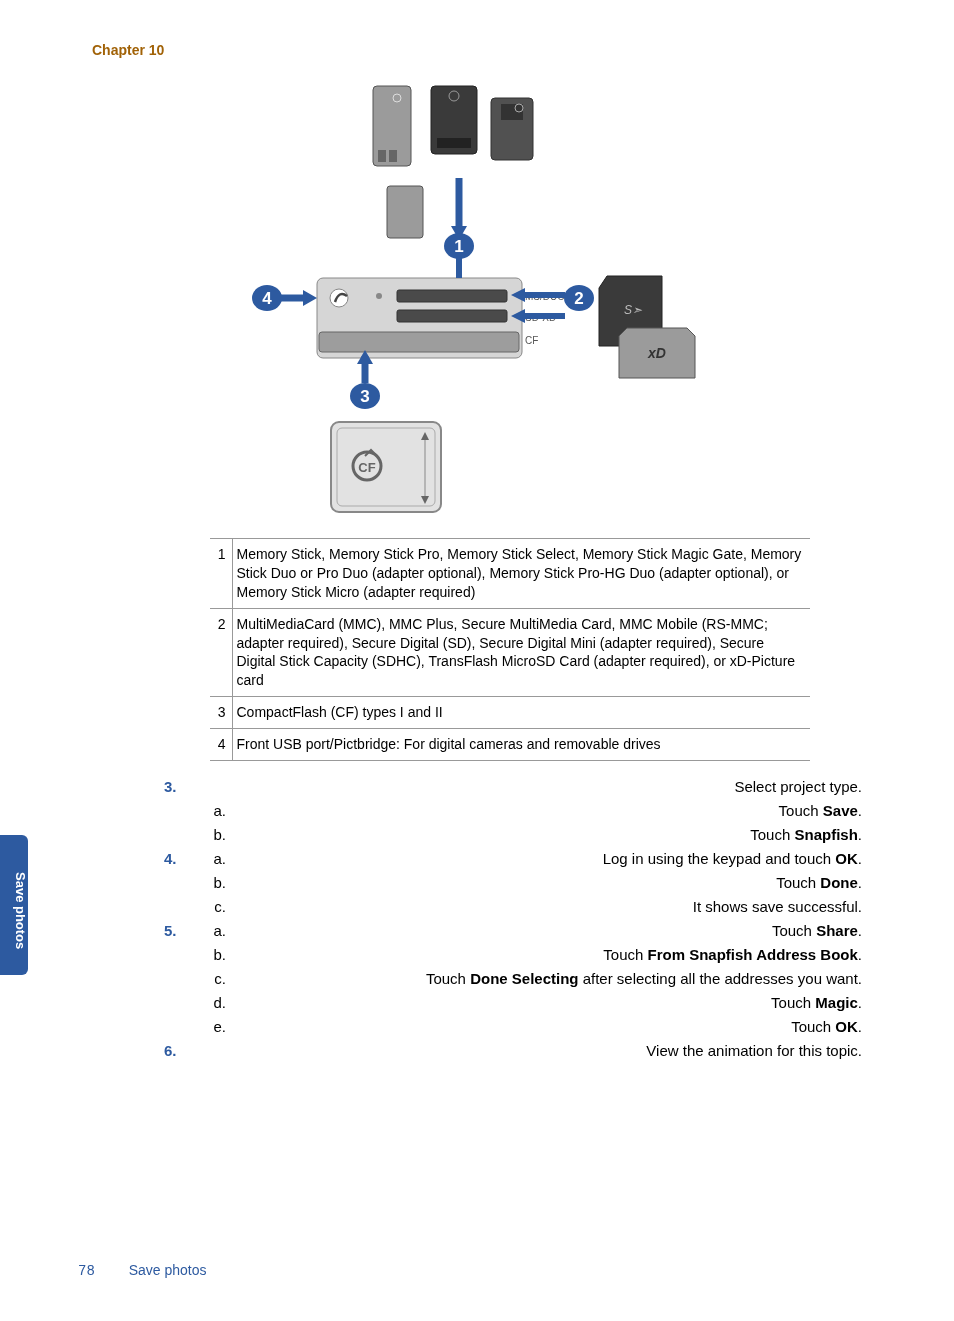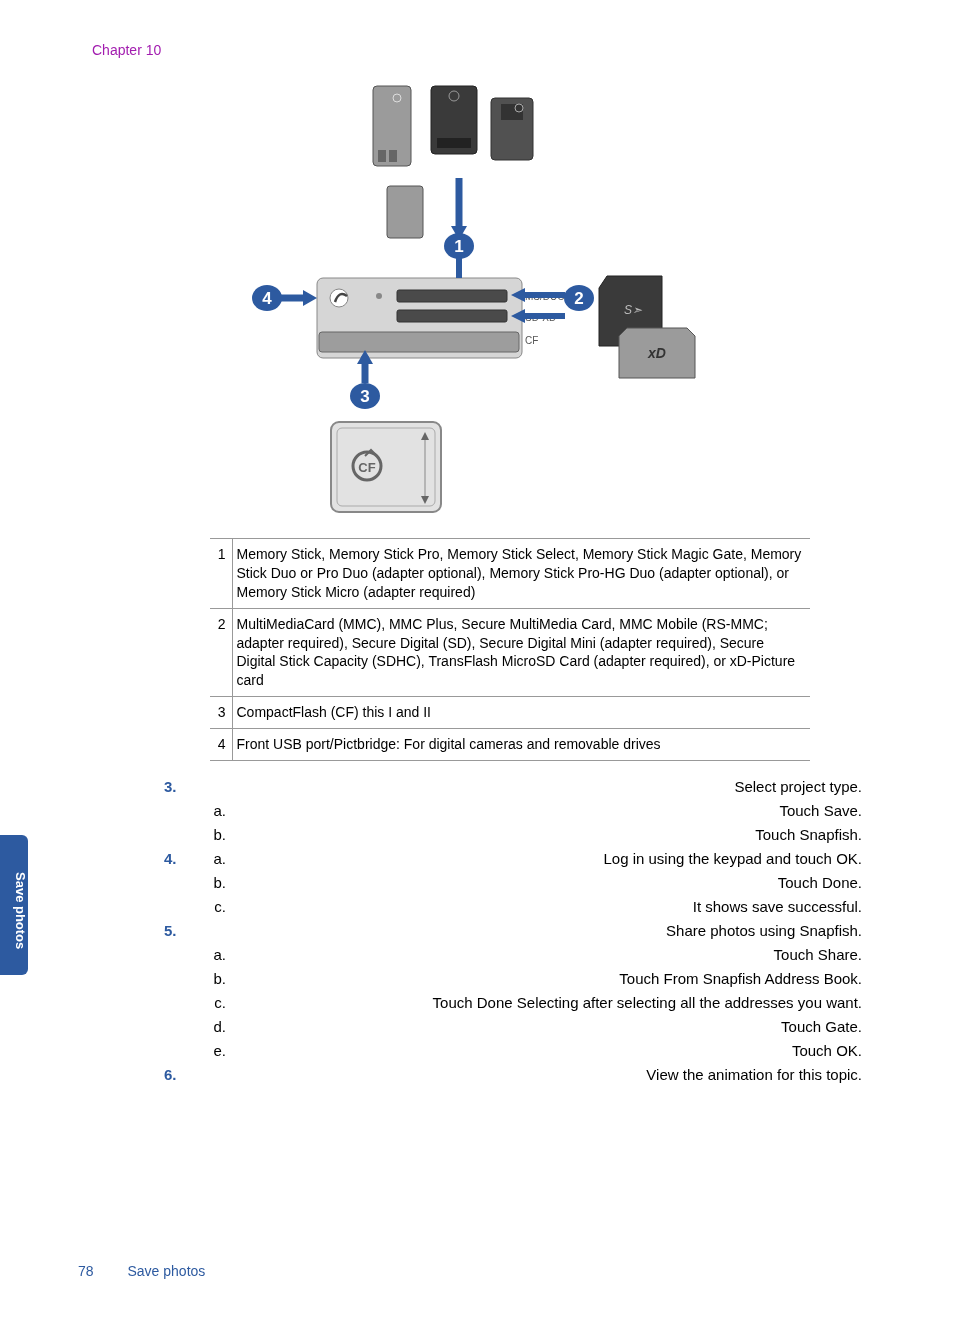--- a/index.html
+++ b/index.html
@@ -9,23 +9,24 @@
     background: #fff;
     font-family: Arial, Helvetica, sans-serif;
     font-size: 15px;
     color: #000;
     position: relative;
   }
   .page {
     padding: 42px 92px 0 92px;
   }
   .chapter-header {
-    color: #a21caf;
+    color: #a16207;
     font-size: 14px;
     margin-bottom: 20px;
+    font-weight: bold;
   }
   .diagram {
     display: flex;
     justify-content: center;
     margin-bottom: 20px;
   }
   .diagram svg {
     display: block;
   }
   .legend-table {
@@ -70,21 +71,21 @@
   }
   .sub-row {
     display: flex;
   }
   .sub-letter {
     width: 28px;
     flex-shrink: 0;
     margin-left: 4px;
   }
   .sub-text { flex: 1; }
-  .bold { font-weight: normal; }
+  .bold { font-weight: bold; }
   .side-tab {
     position: absolute;
     left: 0;
     top: 835px;
     width: 28px;
     height: 140px;
     background: #2d5aa0;
     color: #fff;
     font-size: 13px;
     writing-mode: vertical-rl;
@@ -96,20 +97,21 @@
   }
   .footer {
     position: absolute;
     left: 78px;
     bottom: 42px;
     font-size: 14px;
     color: #2d5aa0;
   }
   .footer .pagenum {
     margin-right: 30px;
+    font-family: Liberation Mono, monospace;
   }
 </style>
 </head>
 <body>
 
 <div class="page">
   <div class="chapter-header">Chapter 10</div>
 
   <div class="diagram">
     <svg width="460" height="440" viewBox="0 0 460 440">
@@ -204,21 +206,21 @@
         <tr>
           <td class="num">1</td>
           <td>Memory Stick, Memory Stick Pro, Memory Stick Select, Memory Stick Magic Gate, Memory Stick Duo or Pro Duo (adapter optional), Memory Stick Pro-HG Duo (adapter optional), or Memory Stick Micro (adapter required)</td>
         </tr>
     <tr>
           <td class="num">2</td>
           <td>MultiMediaCard (MMC), MMC Plus, Secure MultiMedia Card, MMC Mobile (RS-MMC; adapter required), Secure Digital (SD), Secure Digital Mini (adapter required), Secure Digital Stick Capacity (SDHC), TransFlash MicroSD Card (adapter required), or xD-Picture card</td>
         </tr>
     <tr>
           <td class="num">3</td>
-          <td>CompactFlash (CF) this I and II</td>
+          <td>CompactFlash (CF) types I and II</td>
         </tr>
     <tr>
           <td class="num">4</td>
           <td>Front USB port/Pictbridge: For digital cameras and removable drives</td>
         </tr>
   </tbody>
     </table>
 
   <div class="steps">
 
@@ -255,37 +257,36 @@
             <div class="sub-letter"><span>c</span>.</div>
             <div class="sub-text"><span>It shows save successful.</span><span class="bold"></span><span></span></div>
           </div>
         </div>
       </div>
     </div>
 
     <div class="step-row">
       <div class="step-num">5.</div>
       <div class="step-body">
-        <div>Share photos using Snapfish.</div>
         <div class="substeps">
           <div class="sub-row">
             <div class="sub-letter"><span>a</span>.</div>
             <div class="sub-text"><span>Touch </span><span class="bold">Share</span><span>.</span></div>
           </div>
           <div class="sub-row">
             <div class="sub-letter"><span>b</span>.</div>
             <div class="sub-text"><span>Touch </span><span class="bold">From Snapfish Address Book</span><span>.</span></div>
           </div>
           <div class="sub-row">
             <div class="sub-letter"><span>c</span>.</div>
             <div class="sub-text"><span>Touch </span><span class="bold">Done Selecting</span><span> after selecting all the addresses you want.</span></div>
           </div>
           <div class="sub-row">
             <div class="sub-letter"><span>d</span>.</div>
-            <div class="sub-text"><span>Touch </span><span class="bold">Gate</span><span>.</span></div>
+            <div class="sub-text"><span>Touch </span><span class="bold">Magic</span><span>.</span></div>
           </div>
           <div class="sub-row">
             <div class="sub-letter"><span>e</span>.</div>
             <div class="sub-text"><span>Touch </span><span class="bold">OK</span><span>.</span></div>
           </div>
         </div>
       </div>
     </div>
 
     <div class="step-row">

